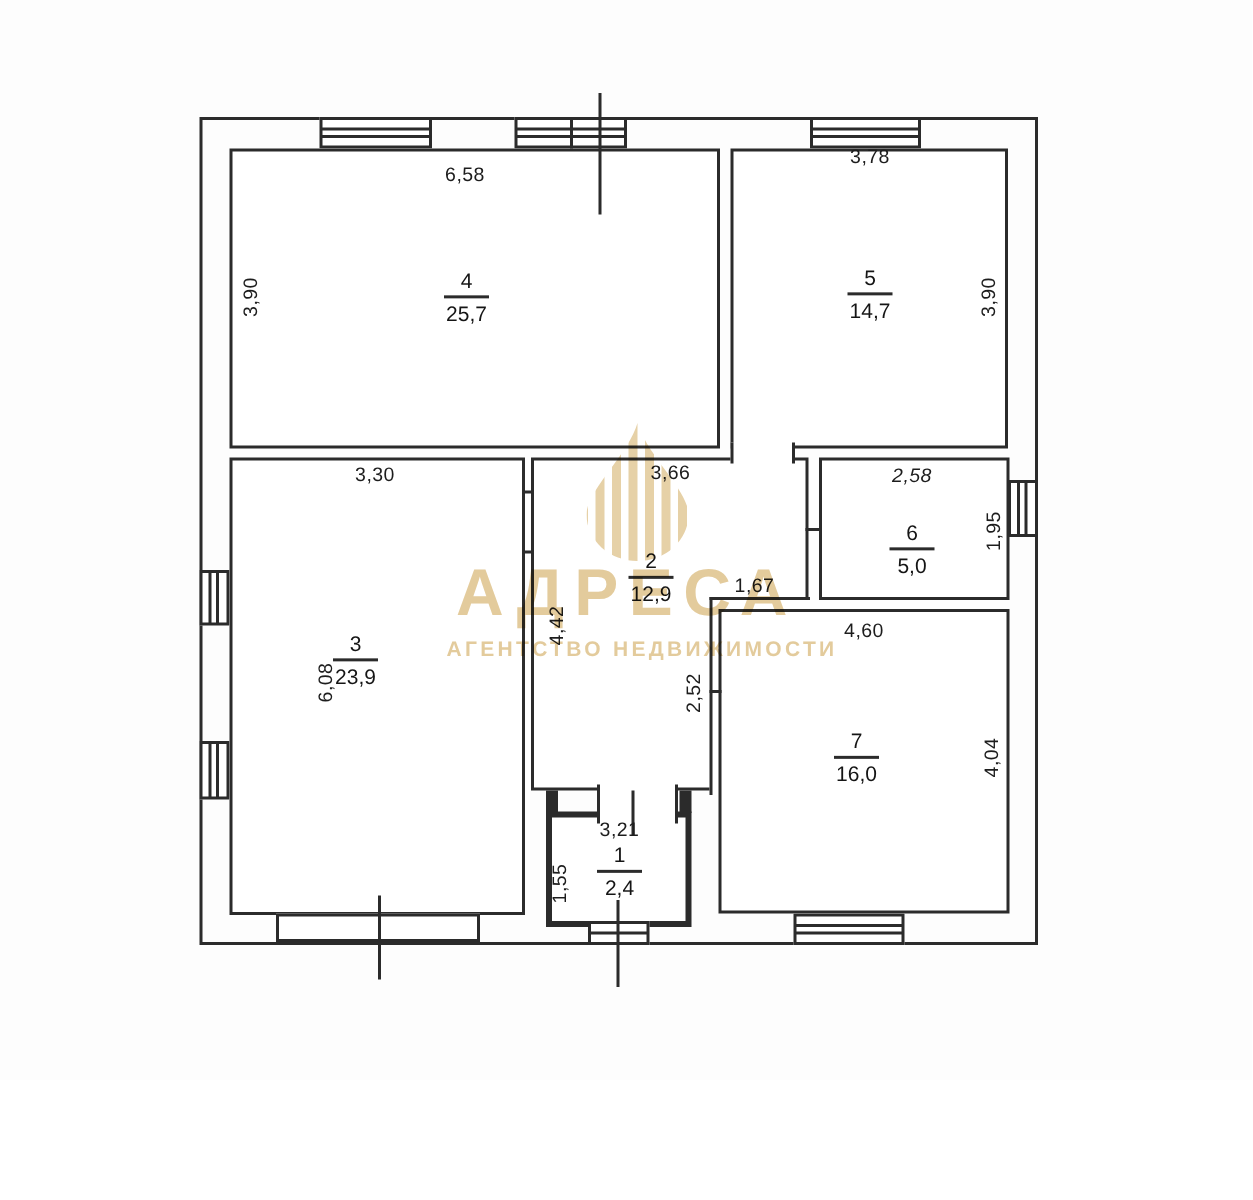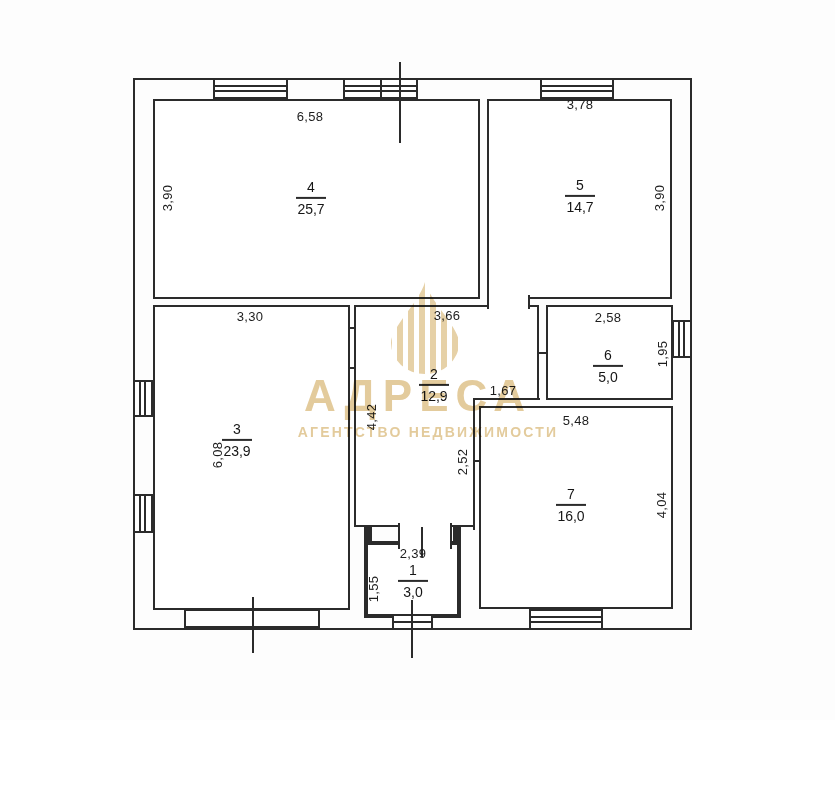--- a/index.html
+++ b/index.html
@@ -81,25 +81,25 @@
   <div class="tick" style="left:473px;top:460px;width:8px;height:2px;"></div>
 
   <div class="dim" style="left:310px;top:116px;">6,58</div>
   <div class="dim rot" style="left:167px;top:198px;">3,90</div>
   <div class="dim" style="left:580px;top:104px;">3,78</div>
   <div class="dim rot" style="left:659px;top:198px;">3,90</div>
   <div class="dim" style="left:250px;top:316px;">3,30</div>
   <div class="dim rot" style="left:217px;top:455px;">6,08</div>
   <div class="dim" style="left:447px;top:315px;text-align:right;">3,66</div>
   <div class="dim rot" style="left:371px;top:417px;">4,42</div>
-  <div class="dim" style="left:608px;top:317px;">2,58</div>
+  <div class="dim" style="left:608px;top:317px;font-style:italic;">2,58</div>
   <div class="dim rot" style="left:662px;top:354px;">1,95</div>
-  <div class="dim" style="left:576px;top:420px;">5,48</div>
+  <div class="dim" style="left:576px;top:420px;">4,60</div>
   <div class="dim rot" style="left:661px;top:505px;">4,04</div>
-  <div class="dim" style="left:413px;top:553px;">2,39</div>
+  <div class="dim" style="left:413px;top:553px;">3,21</div>
   <div class="dim rot" style="left:373px;top:589px;">1,55</div>
   <div class="dim" style="left:503px;top:390px;">1,67</div>
   <div class="dim rot" style="left:462px;top:462px;">2,52</div>
 
   <div class="roomlbl" style="left:311px;top:198px;">
     <span>4</span>
     <span class="bar"></span>
     <span>25,7</span>
   </div>
   <div class="roomlbl" style="left:580px;top:196px;">
@@ -123,21 +123,21 @@
     <span>5,0</span>
   </div>
   <div class="roomlbl" style="left:571px;top:505px;">
     <span>7</span>
     <span class="bar"></span>
     <span>16,0</span>
   </div>
   <div class="roomlbl" style="left:413px;top:581px;">
     <span>1</span>
     <span class="bar"></span>
-    <span>3,0</span>
+    <span>2,4</span>
   </div>
 
   <div id="watermark">
     <svg id="wm-logo" width="80" height="95" viewBox="0 0 80 95">
       <defs>
         <clipPath id="dropclip">
           <path d="M42,1 C36,22 8,46 8,62 A34,31 0 1 0 76,62 C76,46 48,22 42,1 Z"></path>
         </clipPath>
       </defs>
       <g clip-path="url(#dropclip)" fill="#d2ab60">

